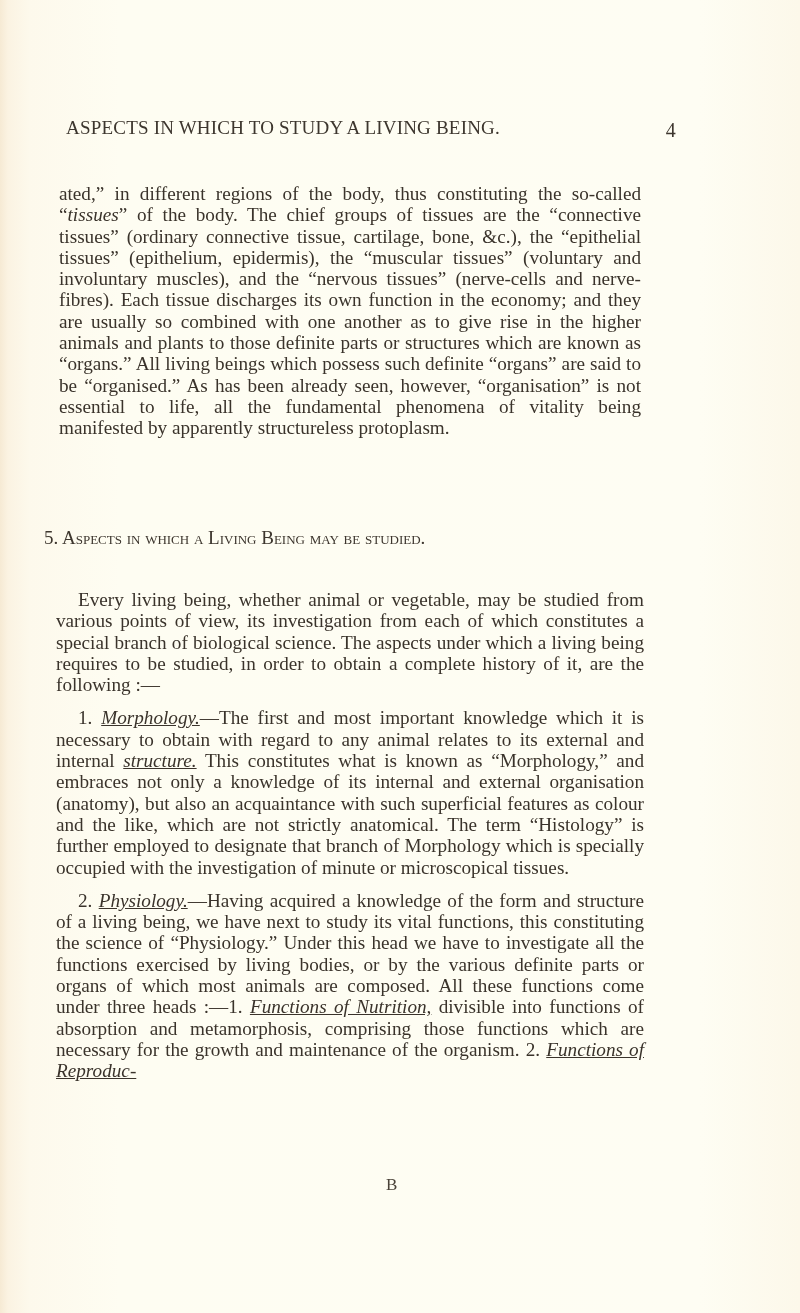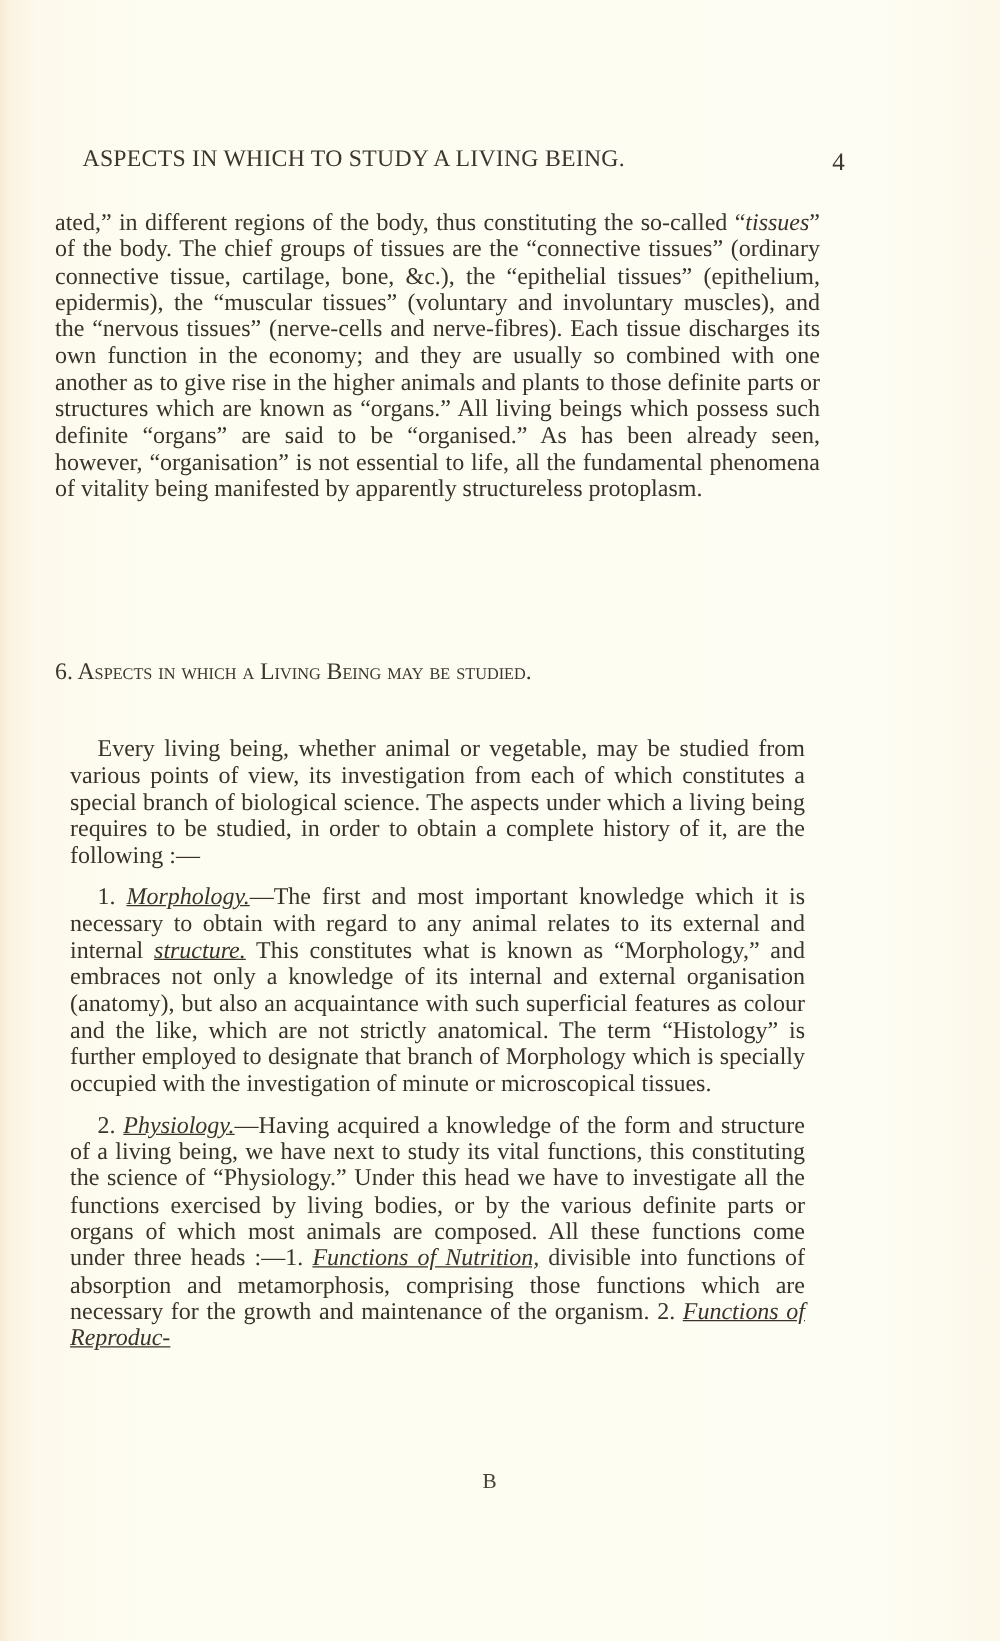--- a/index.html
+++ b/index.html
@@ -15,21 +15,21 @@
     position:absolute; top:117px; left:22px; width:608px;
     font-size:19px; letter-spacing:0.2px; color:#3d362e;
     white-space:nowrap;
   }
   .running-head .folio { position:absolute; right:-2px; top:2px; font-size:20px; }
   .body-text {
     position:absolute; top:168px; left:0; width:612px;
     font-size:19.2px; line-height:21.3px; text-align:justify;
     text-align-last:justify;
   }
-  .body-text p { margin:0; }
+  .body-text p { margin:15px; }
   .last { text-align-last:left; }
   .indent { text-indent:22px; }
   .section-heading {
     position:absolute; top:527px; left:0; width:612px;
     font-size:19px; font-variant:small-caps; white-space:nowrap; color:#3d362e;
   }
   .section-body {
     position:absolute; top:577px; left:0; width:612px;
     font-size:19.2px; line-height:21.3px; text-align:justify;
   }
@@ -45,21 +45,21 @@
 <div class="page">
   <div class="running-head">
     <span>ASPECTS IN WHICH TO STUDY A LIVING BEING.</span>
     <span class="folio">4</span>
   </div>
 
   <div class="body-text">
     <p class="last"><span>ated,” in different regions of the body, thus constituting the so-called “</span><i>tissues</i><span>” of the body.  The chief groups of tissues are the “connective tissues” (ordinary connective tissue, cartilage, bone, &amp;c.), the “epithelial tissues” (epithelium, epidermis), the “muscular tissues” (voluntary and involuntary muscles), and the “nervous tissues” (nerve-cells and nerve-fibres).  Each tissue discharges its own function in the economy; and they are usually so combined with one another as to give rise in the higher animals and plants to those definite parts or structures which are known as “organs.” All living beings which possess such definite “organs” are said to be “organised.”  As has been already seen, however, “organisation” is not essential to life, all the fundamental phenomena of vitality being manifested by apparently structureless protoplasm.</span></p>
   </div>
 
-  <div class="section-heading">6. Aspects in which a Living Being may be studied.</div>
+  <div class="section-heading">5. Aspects in which a Living Being may be studied.</div>
 
   <div class="section-body">
     <p class="indent">Every living being, whether animal or vegetable, may be studied from various points of view, its investigation from each of which constitutes a special branch of biological science.  The aspects under which a living being requires to be studied, in order to obtain a complete history of it, are the following :—</p>
     <p class="indent"><span>1.</span> <i>Morphology.</i><span>—The first and most important knowledge which it is necessary to obtain with regard to any animal relates to its external and internal </span><i>structure.</i><span>  This constitutes what is known as “Morphology,” and embraces not only a knowledge of its internal and external organisation (anatomy), but also an acquaintance with such superficial features as colour and the like, which are not strictly anatomical.  The term “Histology” is further employed to designate that branch of Morphology which is specially occupied with the investigation of minute or microscopical tissues.</span></p>
     <p class="indent" style="text-align-last:justify;"><span>2.</span> <i>Physiology.</i><span>—Having acquired a knowledge of the form and structure of a living being, we have next to study its vital functions, this constituting the science of “Physiology.” Under this head we have to investigate all the functions exercised by living bodies, or by the various definite parts or organs of which most animals are composed.  All these functions come under three heads :—1. </span><i>Functions of Nutrition,</i><span> divisible into functions of absorption and metamorphosis, comprising those functions which are necessary for the growth and maintenance of the organism.  2. </span><i>Functions of Reproduc-</i></p>
   </div>
 
   <div class="sig">B</div>
 </div>
 

